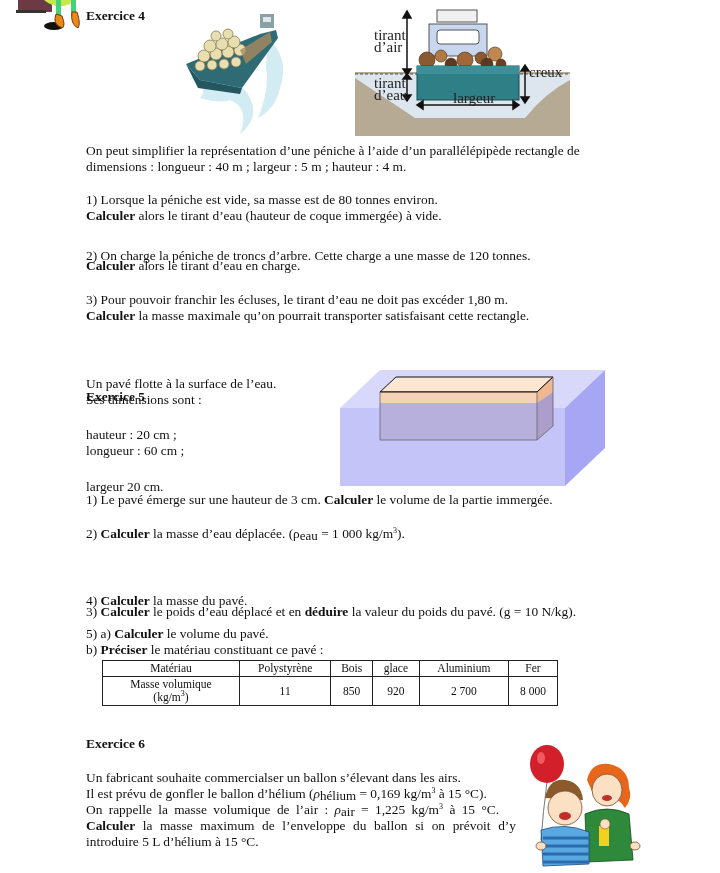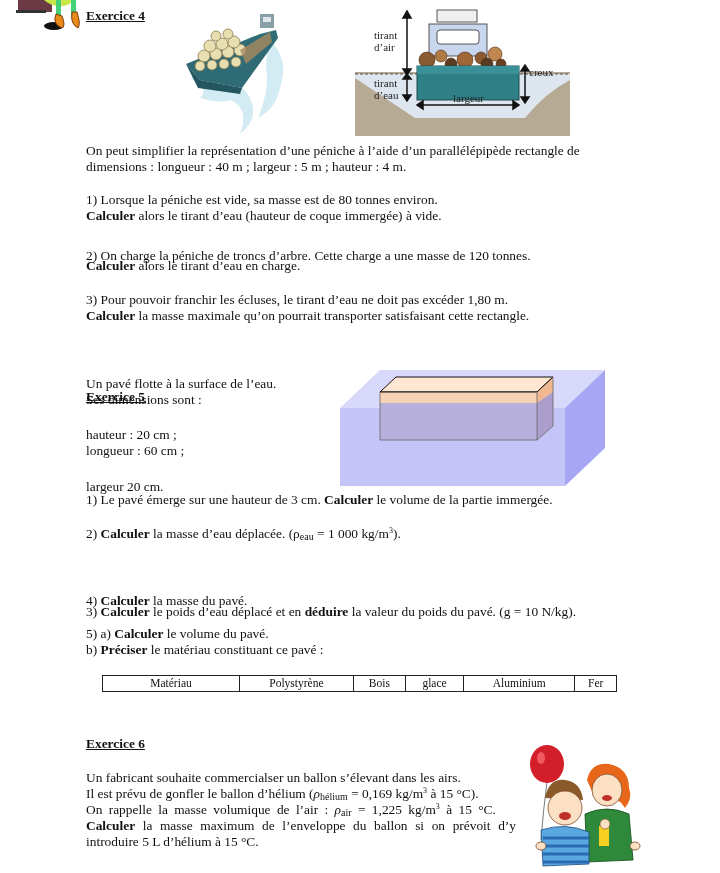--- a/index.html
+++ b/index.html
@@ -1,28 +1,28 @@
 <!DOCTYPE html>
 <html><head>
 <meta charset="utf-8">
 <style>
   html, body { margin: 0; padding: 0; background: #ffffff; }
   body { width: 720px; height: 873px; position: relative; overflow: hidden;
          font-family: "Liberation Serif", "DejaVu Serif", serif; font-size: 13.4px; color: #111; }
   .abs { position: absolute; }
   .line { position: absolute; left: 86px; white-space: nowrap; line-height: 16px; }
-  .title { font-weight: bold; text-decoration: underline; }
+  .title { font-weight: bold; }
   b { font-weight: bold; }
   sup { font-size: 8px; vertical-align: 5px; line-height: 0; }
-  sub { font-size: 10px; vertical-align: -2px; line-height: 0; }
+  sub { font-size: 13px; vertical-align: -2px; line-height: 0; }
   .justify { text-align: justify; text-align-last: left; white-space: normal; }
-  table.mat { position: absolute; left: 102px; top: 675px; width: 515px; border-collapse: collapse;
+  table.mat { position: absolute; left: 102px; top: 660px; width: 456px; border-collapse: collapse;
               font-size: 11.5px; text-align: center; }
   table.mat td { border: 1px solid #222; padding: 1px 3px; line-height: 13px; }
-  .diag-label { position: absolute; font-size: 11px; line-height: 12px; color: #222; }
+  .diag-label { position: absolute; font-size: 15px; line-height: 12px; color: #222; }
 </style>
 </head>
 <body>
 
 <svg class="abs" style="left:0;top:0" width="82" height="34" viewBox="0 0 82 34">
   <rect x="18" y="0" width="34" height="12" fill="#6b3a45"></rect>
   <rect x="16" y="10" width="30" height="3" fill="#333"></rect>
   <path d="M44 0 Q56 10 70 4 L72 0 Z" fill="#c8e84a"></path>
   <rect x="56" y="0" width="5" height="18" fill="#45d07a"></rect>
   <rect x="71" y="0" width="5" height="16" fill="#45d07a"></rect>
@@ -156,20 +156,31 @@
 <table class="mat">
   <tbody>
       <tr>
     <td style="width:130px">Matériau</td>
     <td>Polystyrène</td>
     <td>Bois</td>
     <td>glace</td>
     <td>Aluminium</td>
     <td>Fer</td>
   </tr>
+  <tr>
+    <td>
+          <div>Masse volumique</div>
+          <div><span>(kg/m</span><sup>3</sup><span>)</span></div>
+        </td>
+    <td>11</td>
+    <td>850</td>
+    <td>920</td>
+    <td>2 700</td>
+    <td>8 000</td>
+  </tr>
 </tbody>
   </table>
 
 <div class="line title" style="top:736px;">Exercice 6</div>
 
 <div class="line" style="top:770px;">Un fabricant souhaite commercialser un ballon s’élevant dans les airs.</div>
 <div class="line" style="top:786px;"><span>Il est prévu de gonfler le ballon d’hélium (</span><i>ρ</i><sub>hélium</sub><span> = 0,169 kg/m</span><sup>3</sup><span> à 15 °C).</span></div>
 <div class="line" style="top:802px;word-spacing:3px;"><span>On rappelle la masse volumique de l’air : </span><i>ρ</i><sub>air</sub><span> = 1,225 kg/m</span><sup>3</sup><span> à 15 °C.</span></div>
 <div class="line justify" style="top:818px;width:430px;"><b>Calculer</b><span> la masse maximum de l’enveloppe du ballon si on prévoit d’y introduire 5 L d’hélium à 15 °C.</span></div>
 

